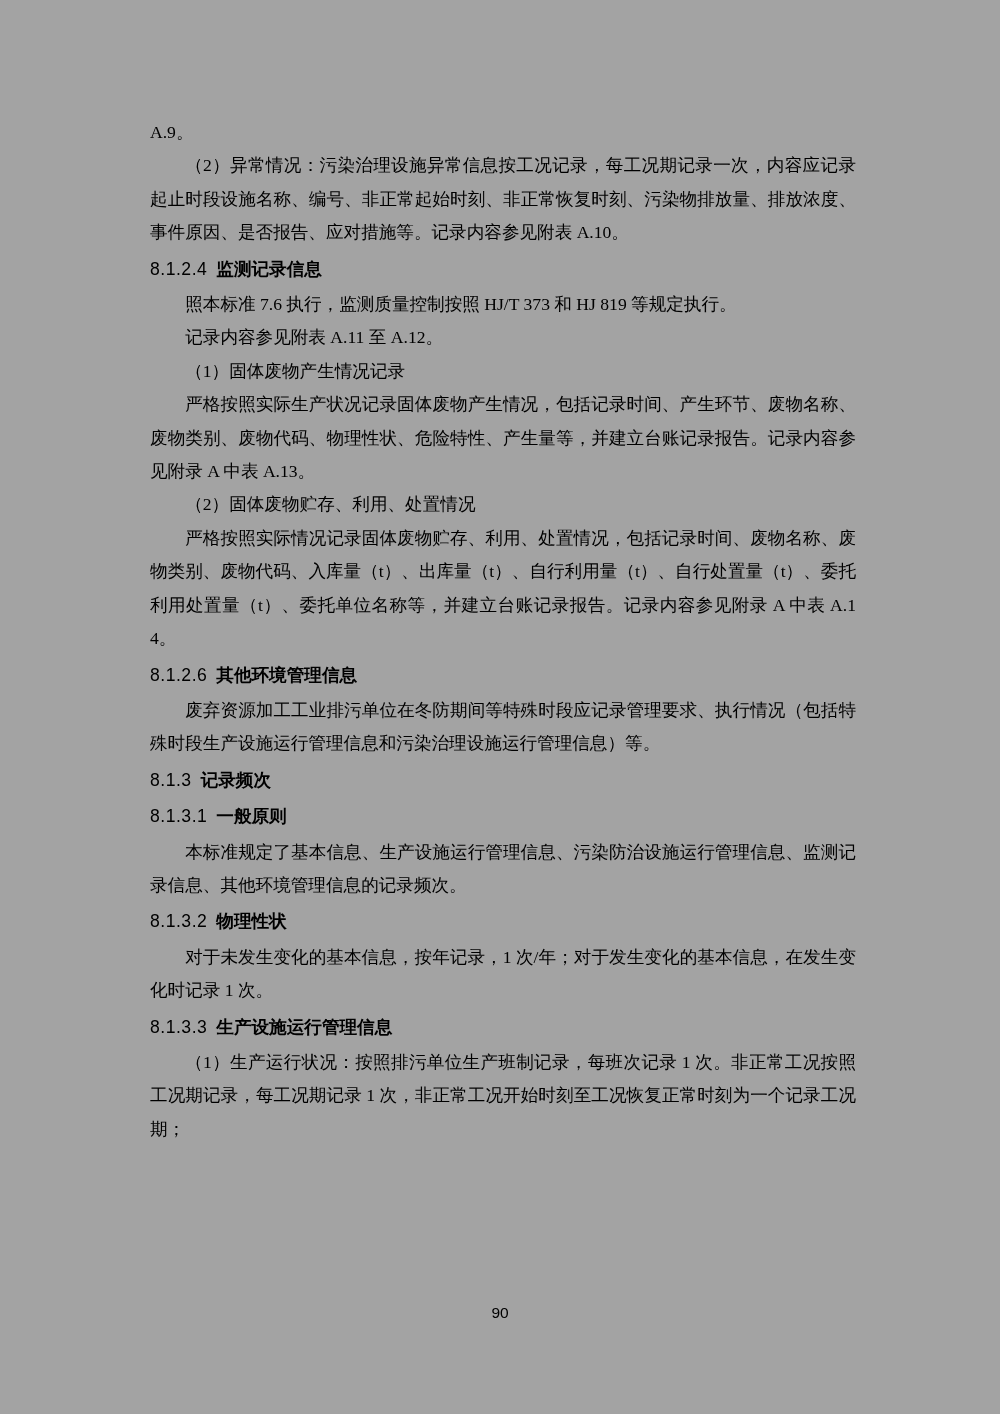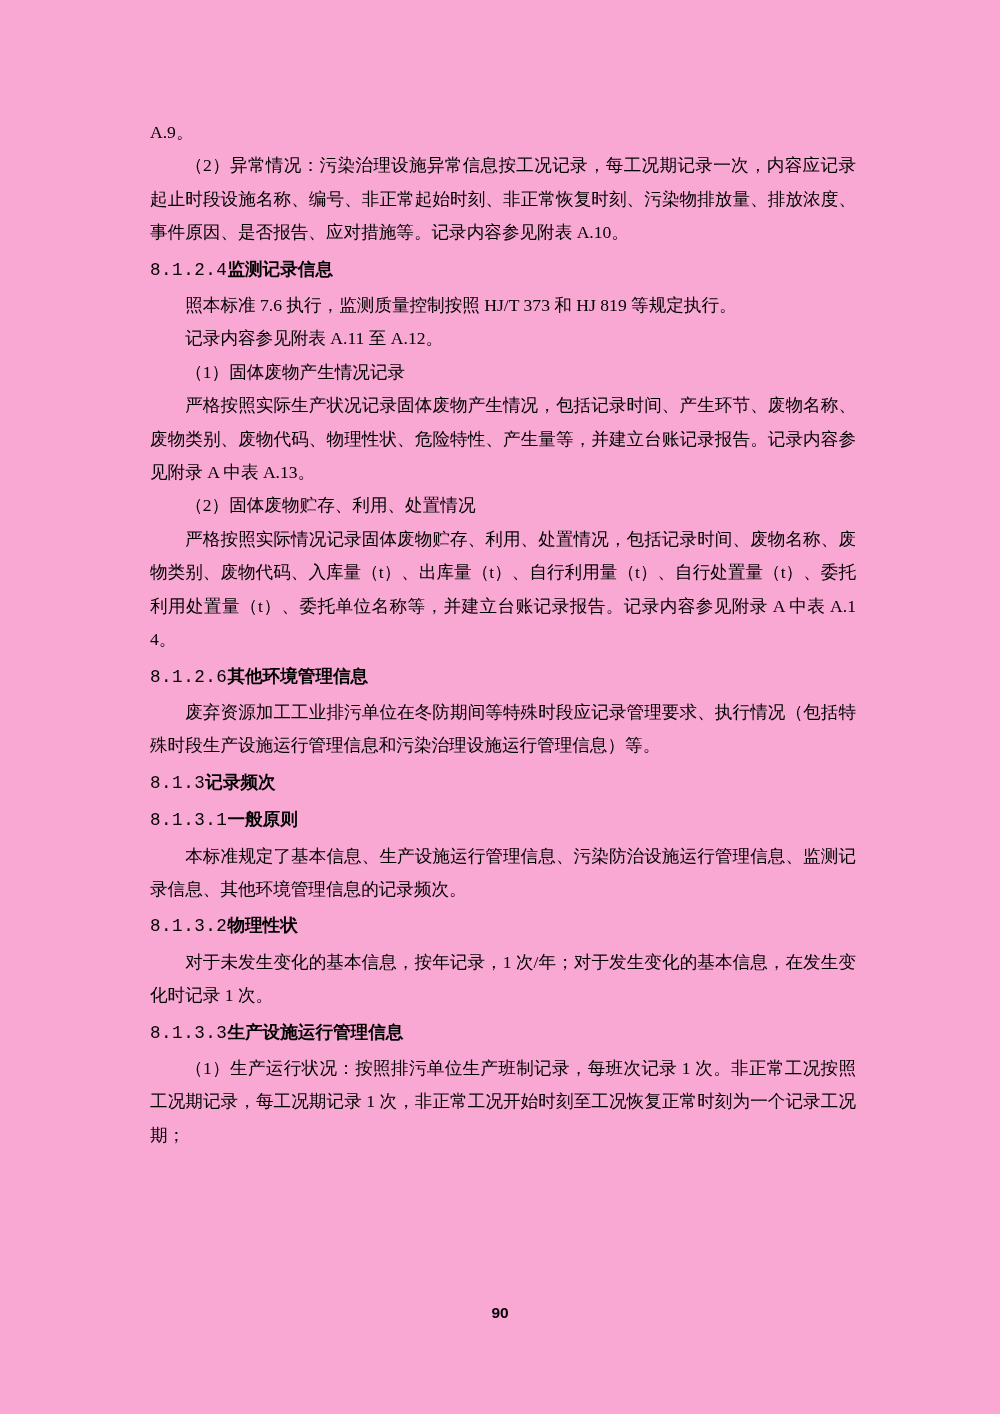--- a/index.html
+++ b/index.html
@@ -1,21 +1,21 @@
 <!DOCTYPE html>
 <html lang="zh"><head>
 <meta charset="utf-8">
 <style>
   html, body { margin: 0; padding: 0; background: #e8e8e8; }
   .page {
     position: relative;
     width: 1000px;
     height: 1414px;
     margin: 0 auto;
-    background: #f9a8d4;
+    background: #a3a3a3;
     color: #000000;
     font-family: "Liberation Serif", "DejaVu Serif", serif;
     overflow: hidden;
   }
   .content {
     position: absolute;
     top: 116px;
     left: 150px;
     width: 706px;
   }
@@ -29,37 +29,37 @@
   }
   .para.noindent { text-indent: 0; }
   .heading {
     margin: 3px 0 2px 0;
     font-size: 17.6px;
     line-height: 33.4px;
     font-weight: normal;
     white-space: nowrap;
   }
   .heading .num {
-    font-family: Liberation Mono, monospace;
+    font-family: Liberation Sans, sans-serif;
     letter-spacing: 0.5px;
+    margin-right: 9px;
   }
   .heading .title {
     font-family: "Liberation Sans", "DejaVu Sans", sans-serif;
     font-weight: bold;
   }
   .footer {
     position: absolute;
     top: 1304px;
     left: 0;
     width: 100%;
     text-align: center;
     font-family: "Liberation Sans", "DejaVu Sans", sans-serif;
     font-size: 15.5px;
     color: #000000;
-    font-weight: bold;
   }
 </style>
 </head>
 <body>
 
 <div class="page">
   <div class="content">
 
     <p class="para noindent">A.9。</p>
 

